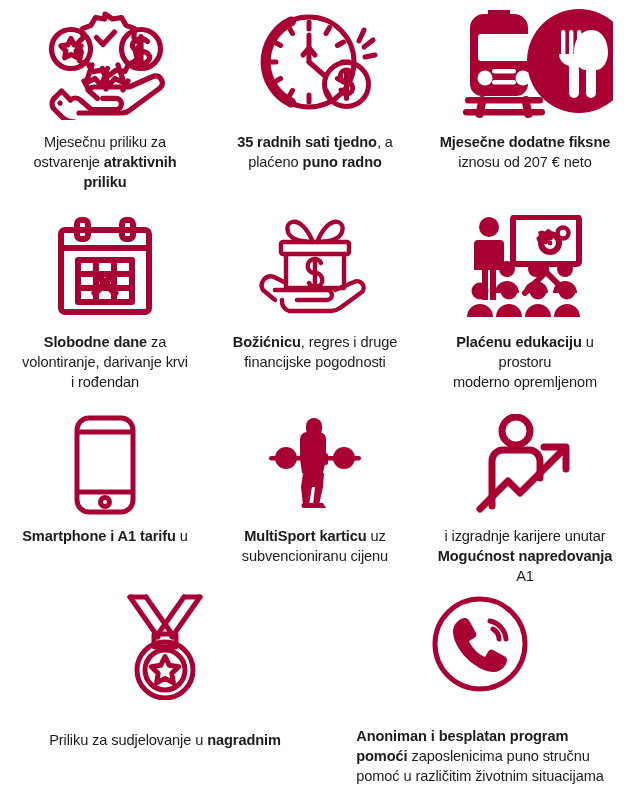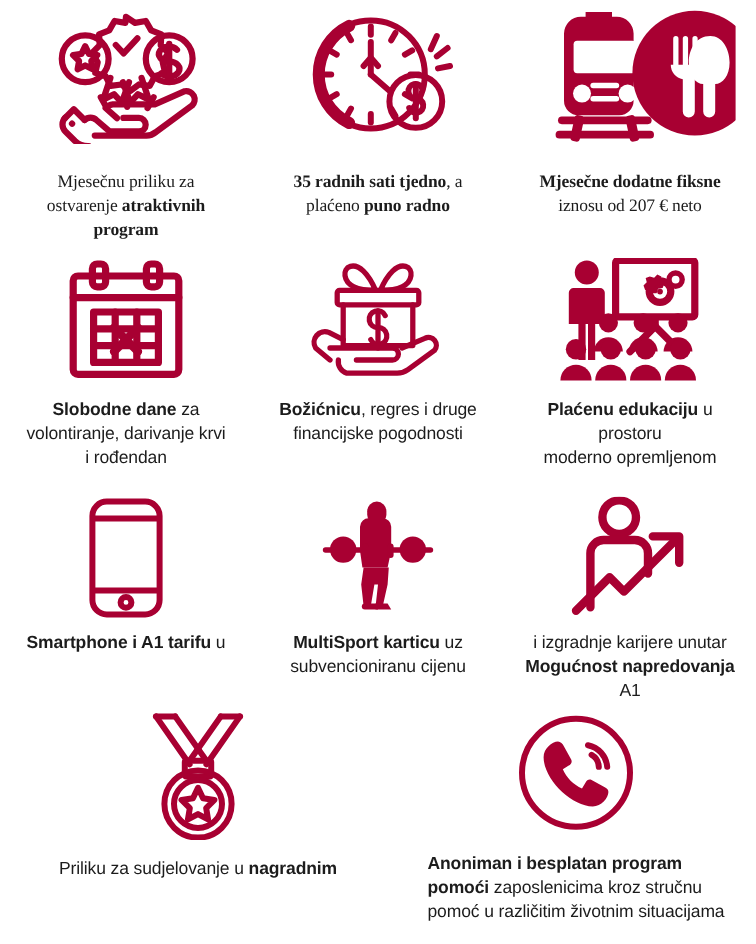--- a/index.html
+++ b/index.html
@@ -36,41 +36,41 @@
     font-size: 14.6px;
     line-height: 20px;
     letter-spacing: -0.1px;
     color: #1c1c1c;
     max-width: 200px;
   }
   .benefit-caption b { font-weight: 700; }
 
   
   .r1 .icon-box { height: 120px; padding-top: 8px; }
-  .r1 .benefit-caption { margin-top: 22px; font-family: Liberation Serif, serif; }
+  .r1 .benefit-caption { margin-top: 12px; }
 
   .r2 .icon-box { height: 120px; padding-top: 16px; }
   .r2 .benefit-caption { margin-top: 12px; }
 
   .r3 .icon-box { height: 118px; padding-top: 12px; }
   .r3 .benefit-caption { margin-top: 8px; }
 
   
   .wide-row {
     grid-column: 1 / 4;
     display: grid;
     grid-template-columns: 330px 300px;
   }
   .wide-card {
     display: flex;
     flex-direction: column;
     align-items: center;
     padding-top: 4px;
   }
-  .wide-card .benefit-caption { max-width: 300px; margin-top: 14px; }
+  .wide-card .benefit-caption { max-width: 300px; margin-top: 30px; }
 </style>
 </head>
 <body>
 
 <div class="benefits-grid">
 
   <div class="benefit-card r1">
     <div class="icon-box">
       <svg width="130" height="112" viewBox="0 0 130 112" fill="none" stroke="#a80032" stroke-width="5.2" stroke-linecap="round" stroke-linejoin="round">
         <path d="M65 6 l7.5 5 9-1.5 4.5 7.8 8.5 3.3 -0.6 9 6.3 6.5 -4.6 7.8 2 8.8 -8.6 2.9 -4.2 8 -9-1.2 -7.3 5.4 -7.3-5.4 -9 1.2 -4.2-8 -8.6-2.9 2-8.8 -4.6-7.8 6.3-6.5 -0.6-9 8.5-3.3 4.5-7.8 9 1.5z"></path>
@@ -88,21 +88,21 @@
         <path d="M14 90.5 l7.5-7.5 9 9"></path>
         <path d="M20 95 l0.1 0.1"></path>
         <path d="M14.5 90 a8 8 0 0 0 0 11.5 l8 8 a16 16 0 0 0 11.5 4.3"></path>
         <path d="M30.5 92 a7 7 0 0 1 9.8 0 l11 9.5 h24.5 a5.6 5.6 0 0 0 0-11.2 h-13"></path>
         <path d="M57.5 90.5 l-9.5-8.5 a9 9 0 0 1 6-3 h35 l25-11 a7 7 0 0 1 6 12 l-30 22 a13 13 0 0 1 -8 3 h-43"></path>
       </svg>
     </div>
     <div class="benefit-caption">
       <div><span>Mjesečnu priliku za</span></div>
       <div><span>ostvarenje </span><b>atraktivnih</b></div>
-      <div><b>program</b></div>
+      <div><b>priliku</b></div>
     </div>
   </div>
 
   <div class="benefit-card r1">
     <div class="icon-box">
       <svg width="128" height="110" viewBox="0 0 128 110" fill="none" stroke="#a80032" stroke-width="5" stroke-linecap="round" stroke-linejoin="round">
         <circle cx="58" cy="53" r="45"></circle>
         <path d="M40 12.5 a45 45 0 0 0 0 81" stroke-width="10"></path>
         <path d="M58 13 v7"></path>
           <path d="M58 86 v7"></path>
@@ -331,19 +331,19 @@
       <div class="icon-box">
         <svg width="100" height="102" viewBox="0 0 100 102" fill="none">
           <circle cx="50" cy="50" r="45" stroke="#a80032" stroke-width="5"></circle>
           <path d="M35 24 c-5 0 -12 6 -12 13 c0 18 23 41 41 41 c7 0 13-7 13-12 c0-2 -1-3 -3-4 l-11-6 c-2-1 -4 0 -5 2 l-3 5 c-7-3 -13-9 -16-16 l5-3 c2-1 3-3 2-5 l-6-11 c-1-2 -3-4 -5-4z" fill="#a80032"></path>
           <path d="M63 35 a12 12 0 0 1 6 10" stroke="#a80032" stroke-width="5" stroke-linecap="round"></path>
           <path d="M60 27 a20 20 0 0 1 16 18" stroke="#a80032" stroke-width="5" stroke-linecap="round"></path>
         </svg>
       </div>
       <div class="benefit-caption">
         <div><b>Anoniman i besplatan program</b></div>
-        <div><b>pomoći</b><span> zaposlenicima kroz stručnu</span></div>
+        <div><b>pomoći</b><span> zaposlenicima puno stručnu</span></div>
         <div><span>pomoć u različitim životnim situacijama</span></div>
       </div>
     </div>
 
   </div>
 </div>
 
 </body></html>

